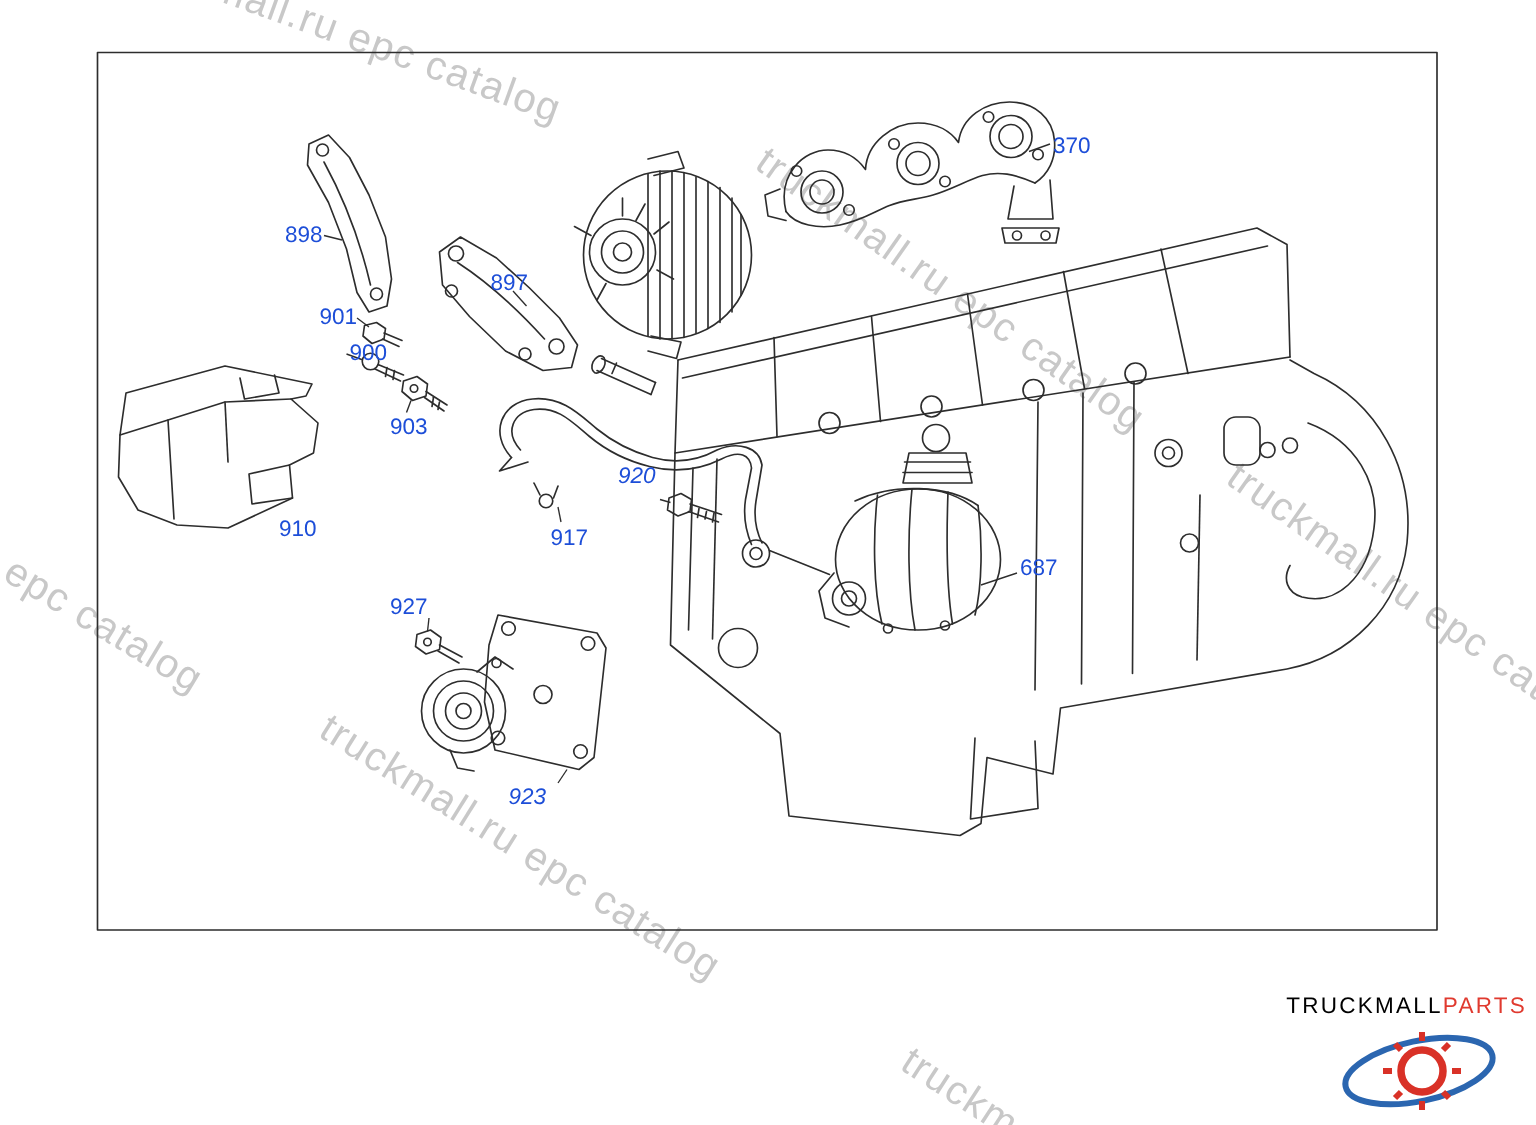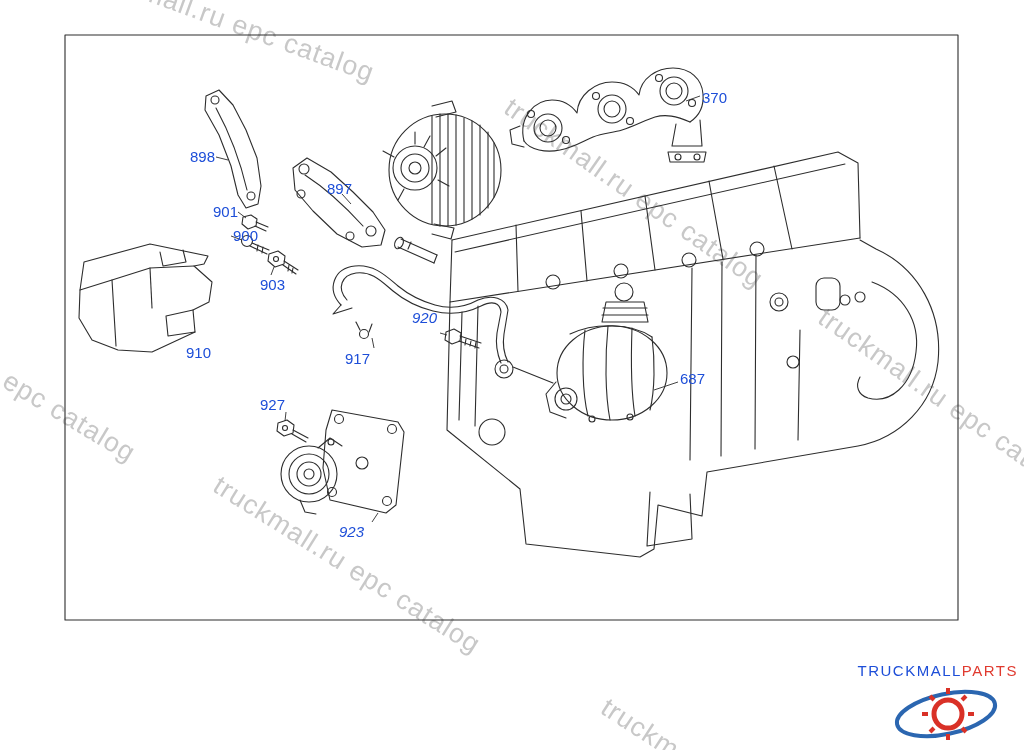--- a/index.html
+++ b/index.html
@@ -24,29 +24,29 @@
   .ld{stroke:#2d2d2d;fill:none;stroke-width:0.9;}
   
   .part-label{position:absolute;font-size:15px;color:#1d4ed8;}
   .pl-370{left:702px;top:89px;}
   .pl-898{left:190px;top:148px;}
   .pl-897{left:327px;top:180px;}
   .pl-901{left:213px;top:203px;}
   .pl-900{left:205px;top:227px;margin-left:28px;}
   .pl-903{left:260px;top:276px;}
   .pl-910{left:186px;top:344px;}
-  .pl-917{left:345px;top:350px;}
+  .pl-917{left:367px;top:350px;}
   .pl-920{left:412px;top:309px;font-style:italic;}
   .pl-913{left:680px;top:370px;}
   .pl-927{left:260px;top:396px;}
   .pl-923{left:339px;top:523px;font-style:italic;}
   
   .logo{position:absolute;left:846px;top:662px;width:172px;text-align:right;}
   .logo-row{font-size:15px;letter-spacing:1.5px;white-space:nowrap;}
-  .logo-gray{color:#1d4ed8;}
+  .logo-gray{color:#000000;}
   .logo-red{color:#e03a2f;}
   .logo-gear{position:absolute;left:40px;top:18px;}
 </style>
 </head>
 <body>
 
 <div class="page">
 
   <span class="wm w1">truckmall.ru epc catalog</span>
   <span class="wm w2">truckmall.ru epc catalog</span>

